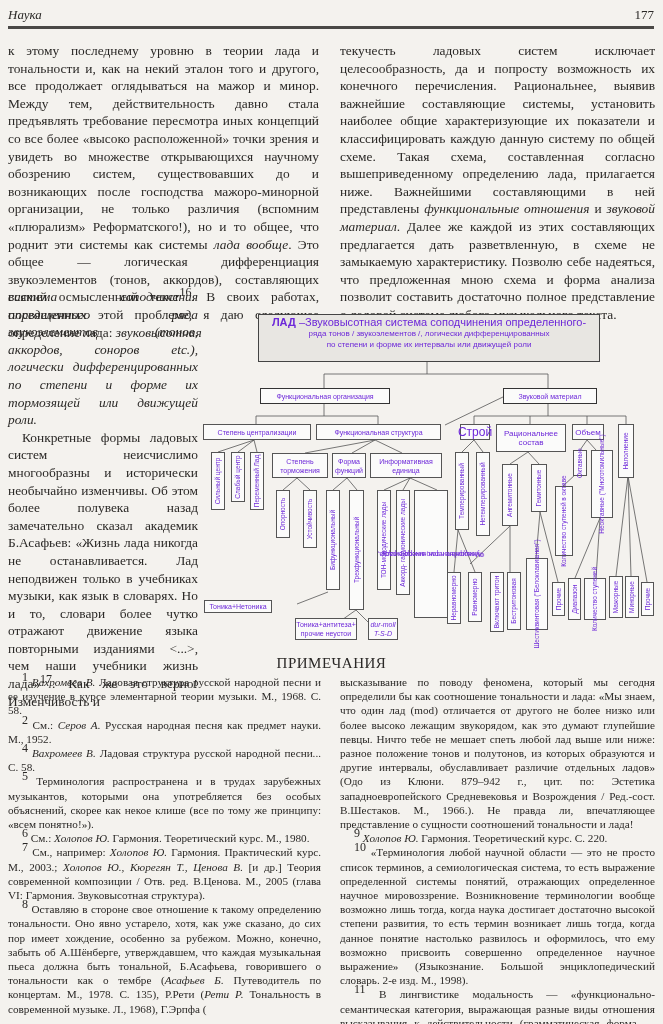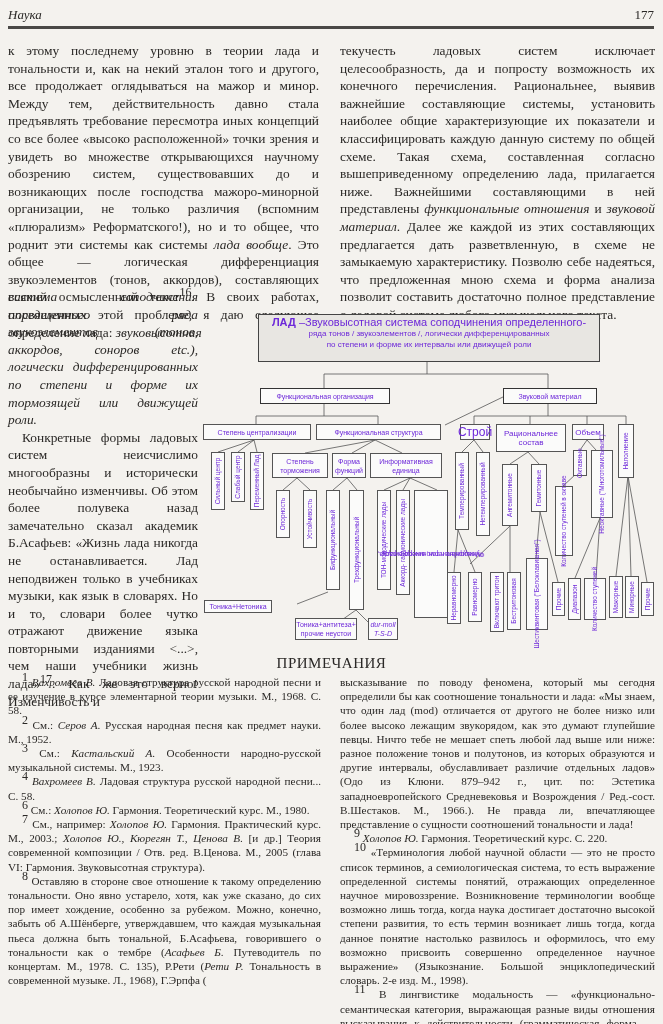--- a/index.html
+++ b/index.html
@@ -271,22 +271,22 @@
   <div class="vbox" style="left:441px;top:282px;width:13px;height:34px;">
       <span>Прочие</span>
     </div>
 </div>
 
 <div class="notes-title">ПРИМЕЧАНИЯ</div>
 
 <div class="notes notes-left">
   <p class="note-first"><sup>1</sup> <em>Вахромеев В.</em><span> Ладовая структура русской народной песни и ее изучение в курсе элементарной теории музыки. М., 1968. С. 58.</span></p>
   <p class="note-first"><sup>2</sup> <span>См.: </span><em>Серов А.</em><span> Русская народная песня как предмет науки. М., 1952.</span></p>
-  <p class="note-first"><sup>3</sup> <span>См.: </span><em>Кастальский А.</em><span> Особенности народно-русской музыкальной системы. М., 1923.</span></p>
   <p class="note-first"><sup>4</sup> <em>Вахромеев В.</em><span> Ладовая структура русской народной песни... С. 58.</span></p>
+  <p class="note-first"><sup>5</sup> <span>Терминология распространена и в трудах зарубежных музыкантов, которыми она употребляется без особых объяснений, скорее как некое клише (все по тому же принципу: «всем понятно!»).</span></p>
   <p class="note-first"><sup>6</sup> <span>См.: </span><em>Холопов Ю.</em><span> Гармония. Теоретический курс. М., 1980.</span></p>
   <p class="note-first"><sup>7</sup> <span>См., например: </span><em>Холопов Ю.</em><span> Гармония. Практический курс. М., 2003.; </span><em>Холопов Ю., Кюрегян Т., Ценова В.</em><span> [и др.] Теория современной композиции / Отв. ред. В.Ценова. М., 2005 (глава VI: Гармония. Звуковысотная структура).</span></p>
   <p class="note-first"><sup>8</sup> <span>Оставляю в стороне свое отношение к такому определению тональности. Оно явно устарело, хотя, как уже сказано, до сих пор имеет хождение, особенно за рубежом. Можно, конечно, забыть об А.Шёнберге, утверждавшем, что каждая музыкальная пьеса должна быть тональной, Б.Асафьева, говорившего о тональности как о тембре (</span><em>Асафьев Б.</em><span> Путеводитель по концертам. М., 1978. С. 135), Р.Рети (</span><em>Рети Р.</em><span> Тональность в современной музыке. Л., 1968), Г.Эрпфа (</span></p>
 </div>
 
 <div class="notes notes-right">
   <p><span>высказывание по поводу феномена, который мы сегодня определили бы как соотношение тональности и лада: «Мы знаем, что один лад (mod) отличается от другого не более низко или более высоко лежащим звукорядом, как это думают глупейшие певцы. Ничто тебе не мешает спеть любой лад выше или ниже: разное положение тонов и полутонов, из которых образуются и другие интервалы, обуславливает различие отдельных ладов» (Одо из Клюни. 879–942 г., цит. по: Эстетика западноевропейского Средневековья и Возрождения / Ред.-сост. В.Шестаков. М., 1966.). Не правда ли, впечатляющее представление о сущности соотношений тональности и лада!</span></p>
   <p class="note-first"><sup>9</sup> <em>Холопов Ю.</em><span> Гармония. Теоретический курс. С. 220.</span></p>
   <p class="note-first"><sup>10</sup> <span>«Терминология любой научной области — это не просто список терминов, а семиологическая система, то есть выражение определенной системы понятий, отражающих определенное научное мировоззрение. Возникновение терминологии вообще возможно лишь тогда, когда наука достигает достаточно высокой степени развития, то есть термин возникает лишь тогда, когда данное понятие настолько развилось и оформилось, что ему возможно присвоить совершенно определенное научное выражение» (Языкознание. Большой энциклопедический словарь. 2-е изд. М., 1998).</span></p>
   <p class="note-first"><sup>11</sup> <span>В лингвистике модальность — «функционально-семантическая категория, выражающая разные виды отношения высказывания к действительности (грамматическая форма — наклонение, вопросительное, изъявительное и т.п. — </span></p>

